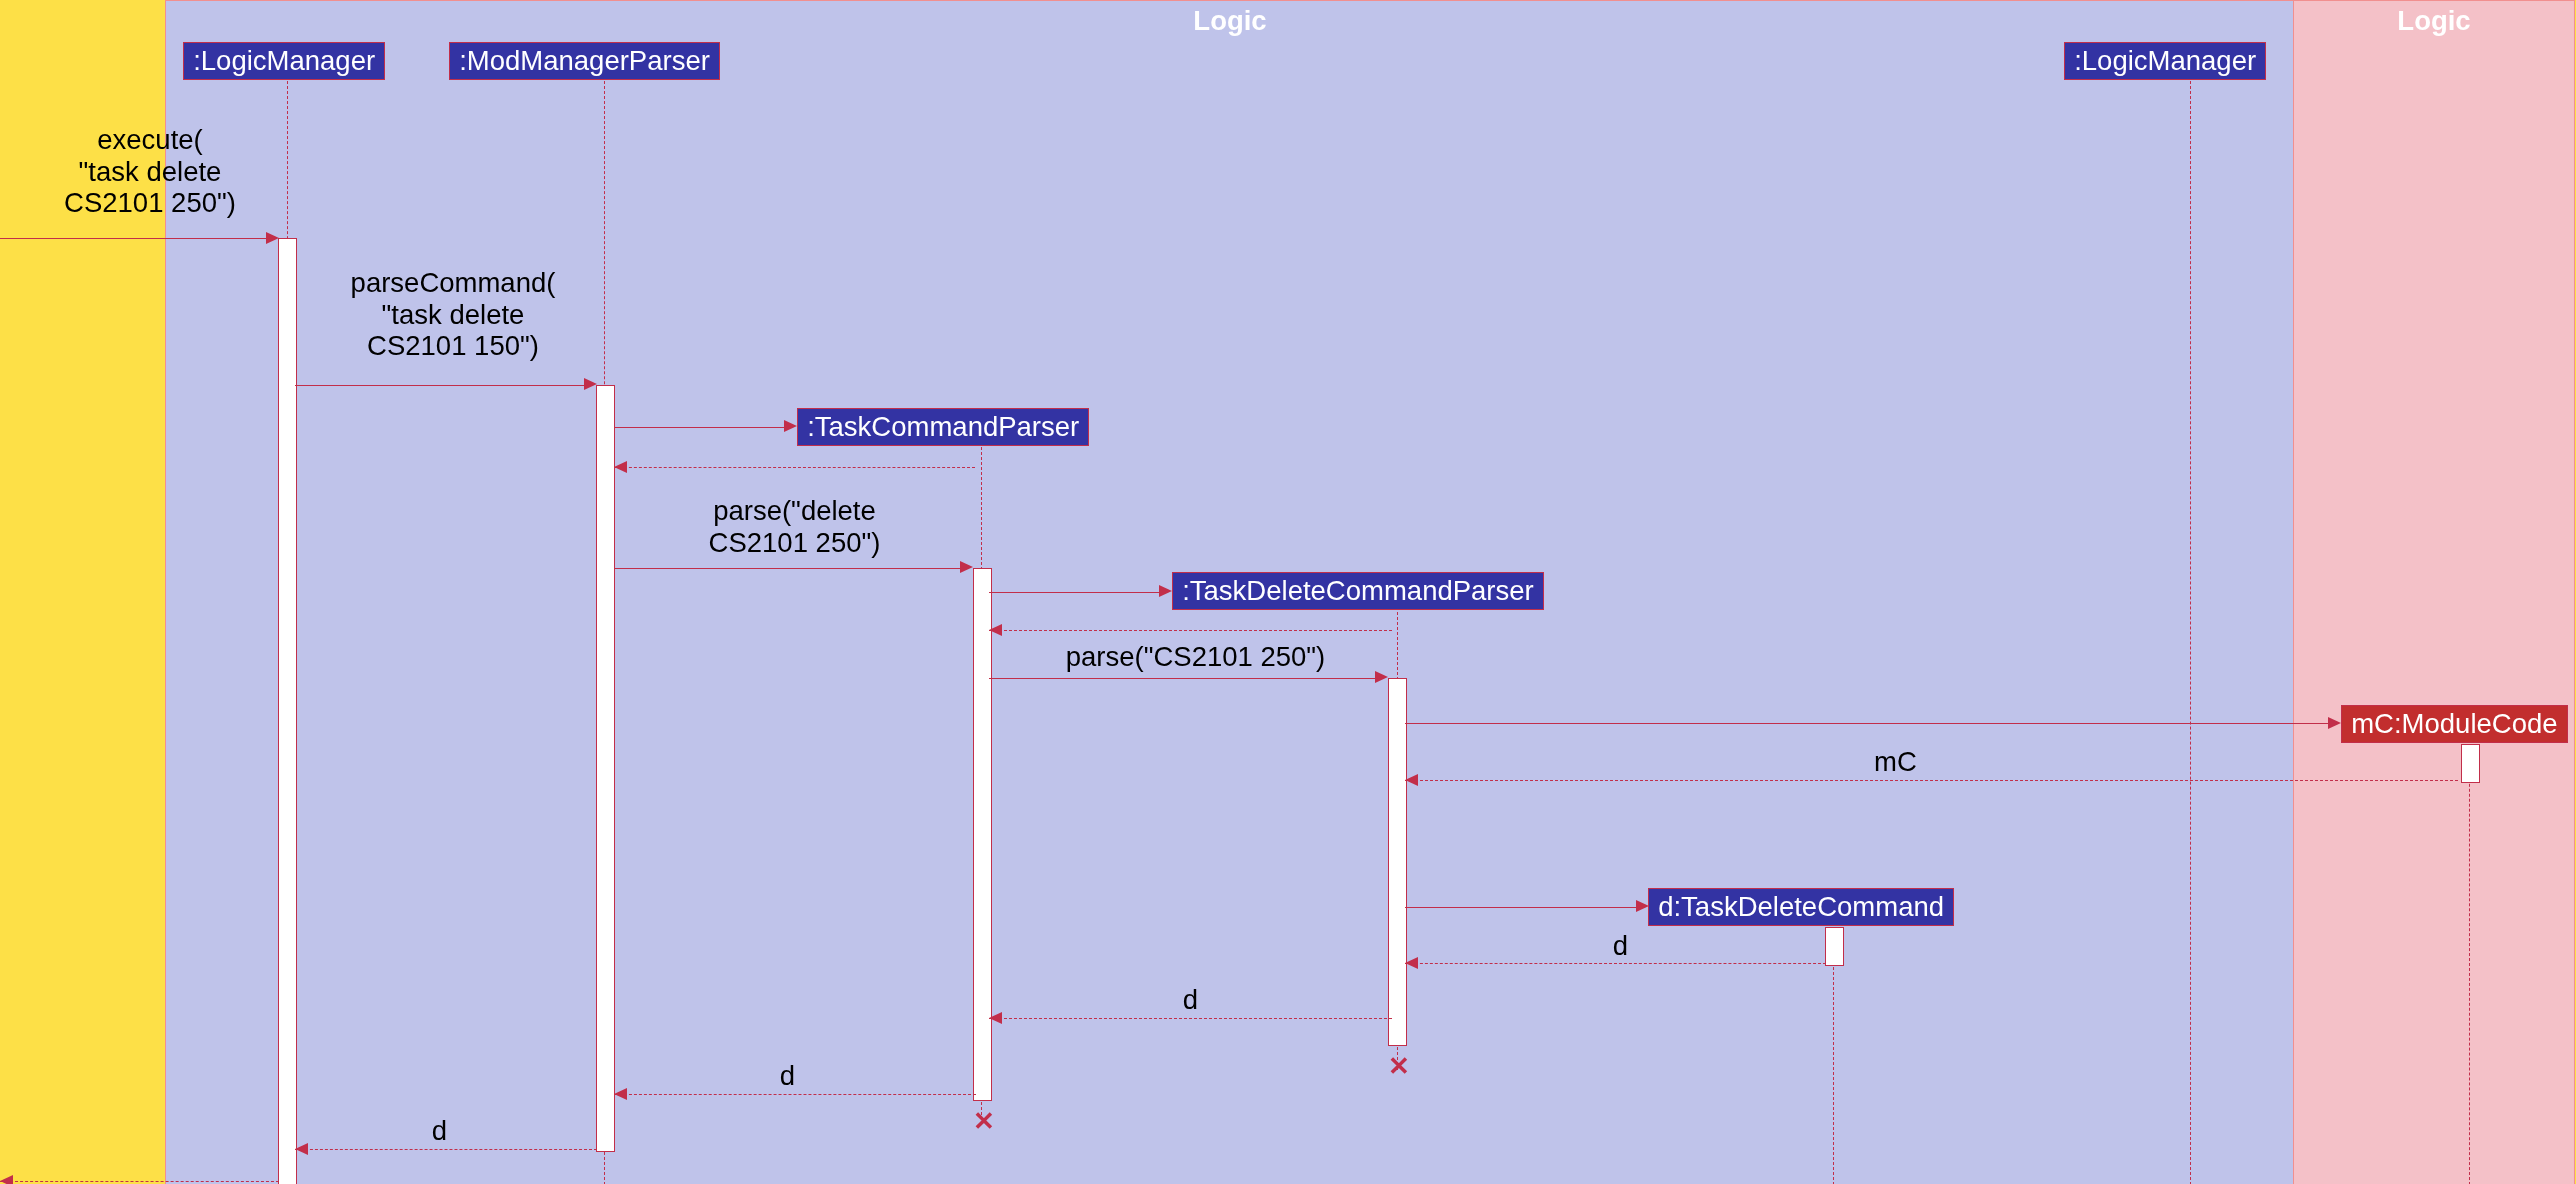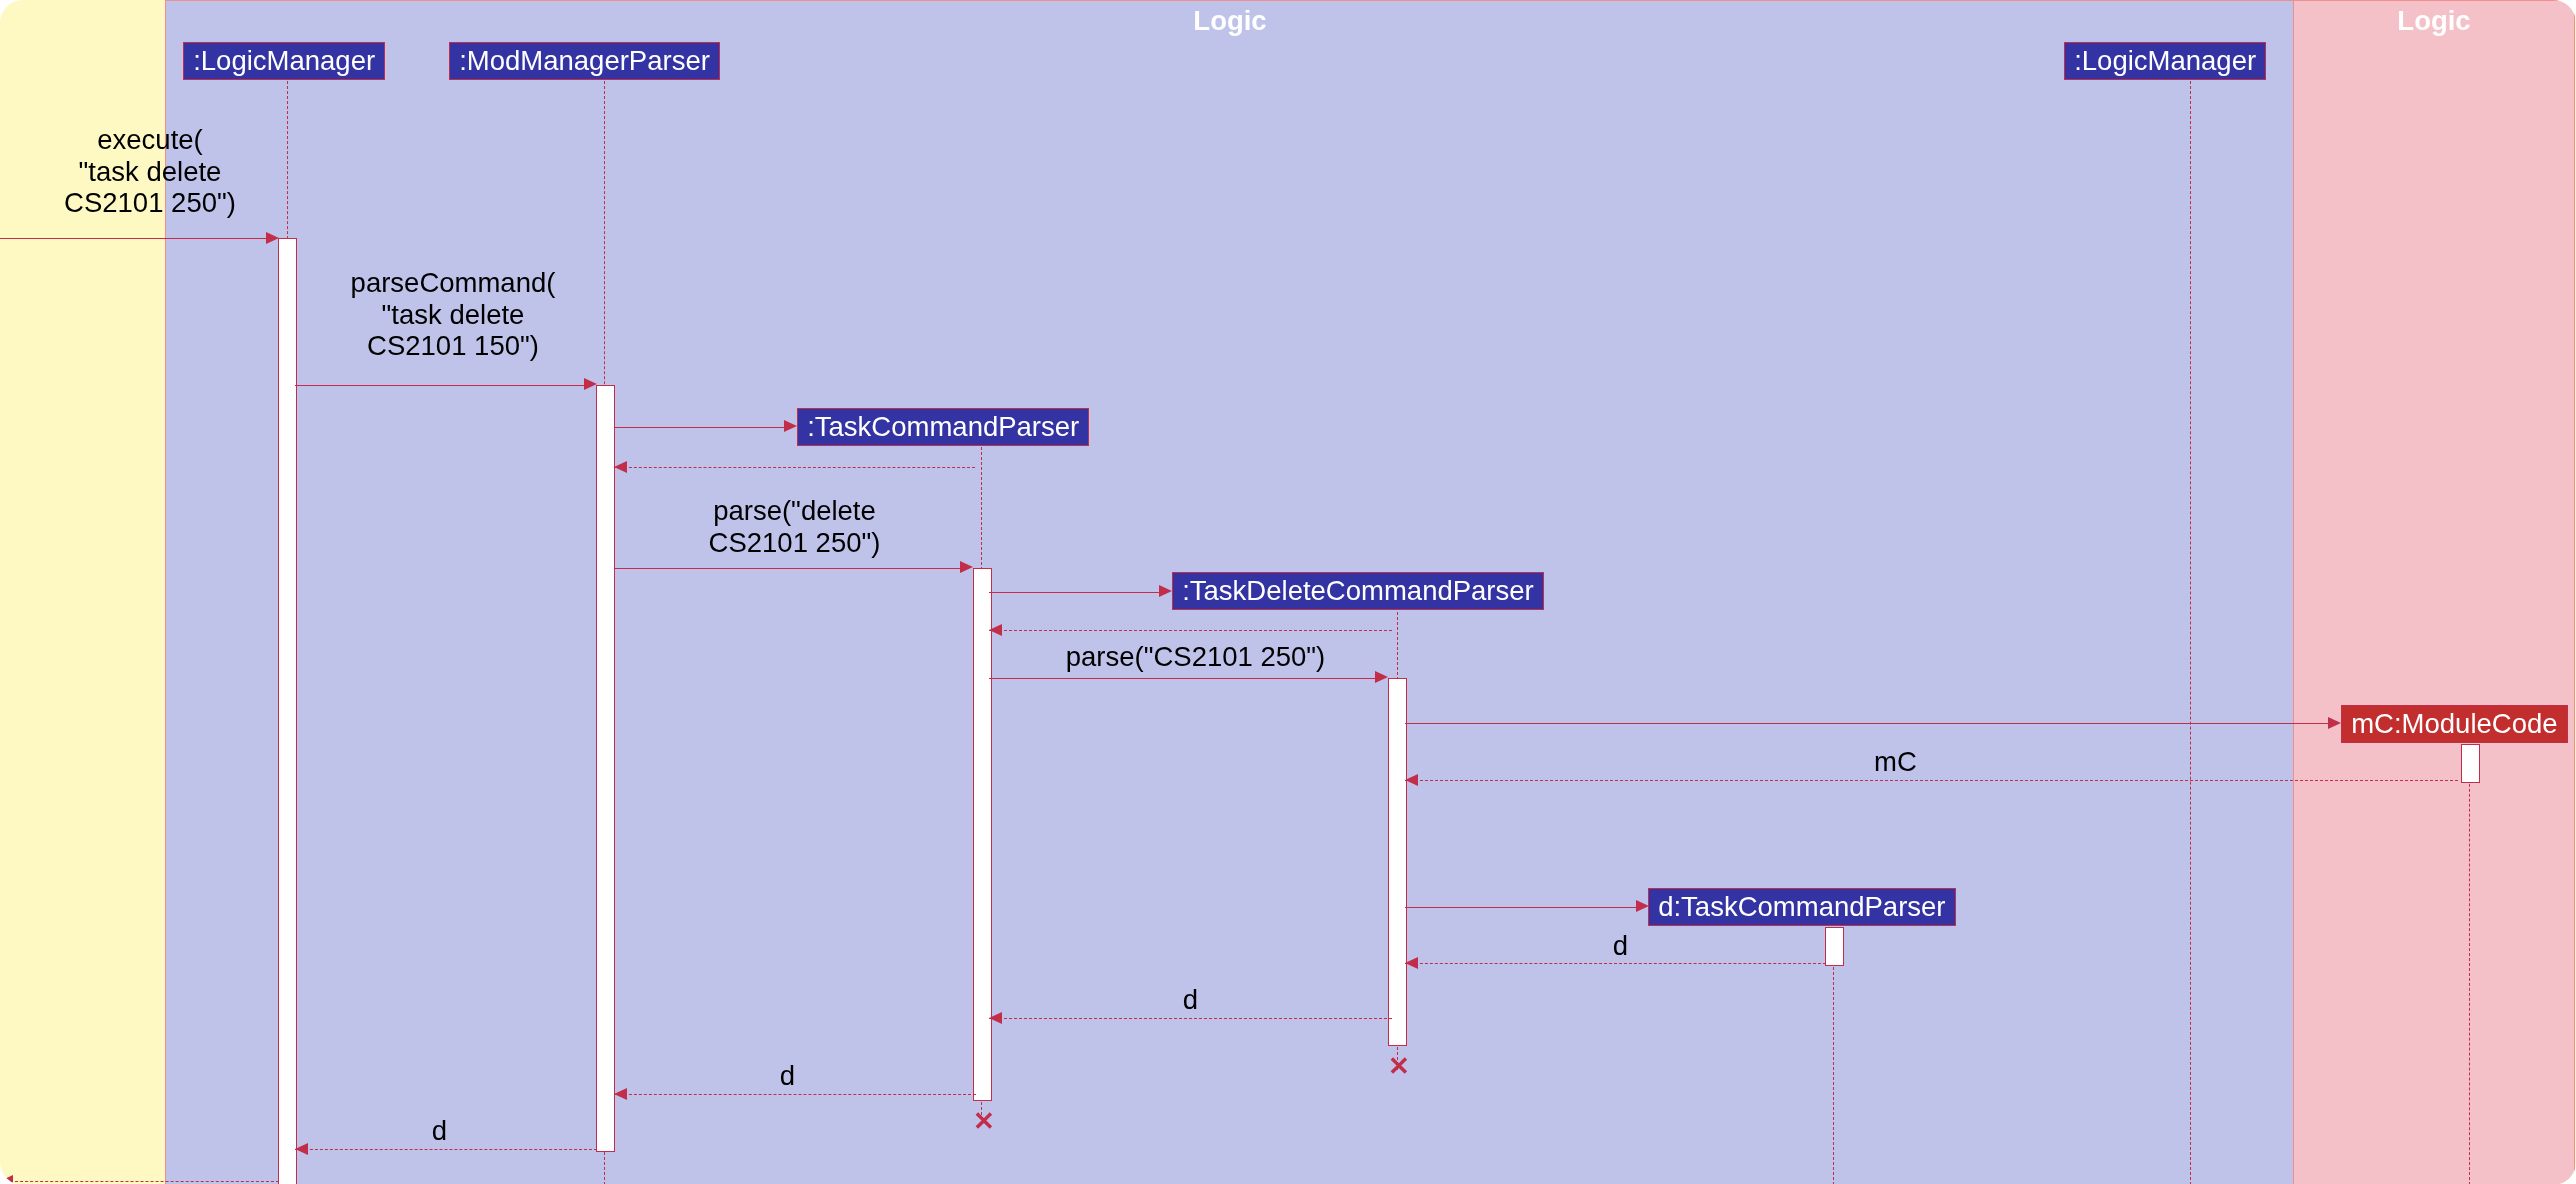--- a/index.html
+++ b/index.html
@@ -1,16 +1,16 @@
 <!DOCTYPE html>
 <html style="font-size:14.7px"><head>
 <meta charset="utf-8">
 <style>
   html,body{margin:0;padding:0;font-family:"Lucida Sans","Lucida Grande",Verdana,sans-serif;background:#fff;}
-  .canvas{position:relative;width:2576px;height:1185px;background:#fef9c3;overflow:hidden;border-radius:23px;}
+  .canvas{position:relative;width:2576px;height:1185px;background:#fde047;overflow:hidden;}
   .frame{position:absolute;}
   .frame-logic{left:165px;top:0;width:2128px;height:1185px;background:#BFC3EA;border:1.8px solid #F18F8F;}
   .frame-model{left:2293px;top:0;width:280px;height:1185px;background:#F4C1C8;border:1.8px solid #F18F8F;}
   .frame-title{position:absolute;top:3.7px;left:50%;transform:translateX(-50%);font-size:27.5px;font-weight:bold;color:#fff;}
   .participant{position:absolute;padding:1.8px 9.2px;font-size:27.5px;color:#fff;background:#3333A3;border:0.9px solid #C22E4A;white-space:nowrap;}
   .participant.red{background:#C22E2E;}
   .lifeline{position:absolute;width:0;border-left:0.9px dashed #C22E4A;}
   .activation{position:absolute;width:16.5px;background:#fff;border:0.9px solid #C22E4A;}
   .msg-label{position:absolute;font-size:27.5px;color:#000;line-height:1.15;text-align:center;white-space:pre;}
   .msg-line{position:absolute;height:0;border-top:1.4px solid #C22E4A;}
@@ -30,21 +30,21 @@
   <div class="frame frame-model">
     <div class="frame-title">Logic</div>
   </div>
 
   <div class="participant" style="left:183px;top:42px;">:LogicManager</div>
   <div class="participant" style="left:449px;top:42px;">:ModManagerParser</div>
   <div class="participant" style="left:797px;top:408px;">:TaskCommandParser</div>
   <div class="participant" style="left:1172px;top:572px;">:TaskDeleteCommandParser</div>
   <div class="participant" style="left:2064px;top:42px;">:LogicManager</div>
   <div class="participant red" style="left:2341px;top:705px;">mC:ModuleCode</div>
-  <div class="participant" style="left:1648px;top:888px;">d:TaskCommandParser</div>
+  <div class="participant" style="left:1648px;top:888px;">d:TaskDeleteCommand</div>
 
   <div class="lifeline" style="left:287px;top:81px;height:1104px;"></div>
   <div class="lifeline" style="left:604px;top:81px;height:1104px;"></div>
   <div class="lifeline" style="left:981px;top:447px;height:673px;"></div>
   <div class="lifeline" style="left:1397px;top:612px;height:458px;"></div>
   <div class="lifeline" style="left:2190px;top:81px;height:1104px;"></div>
   <div class="lifeline" style="left:2469px;top:744px;height:441px;"></div>
   <div class="lifeline" style="left:1833px;top:927px;height:258px;"></div>
 
   <div class="activation" style="left:278px;top:238px;height:947px;"></div>

